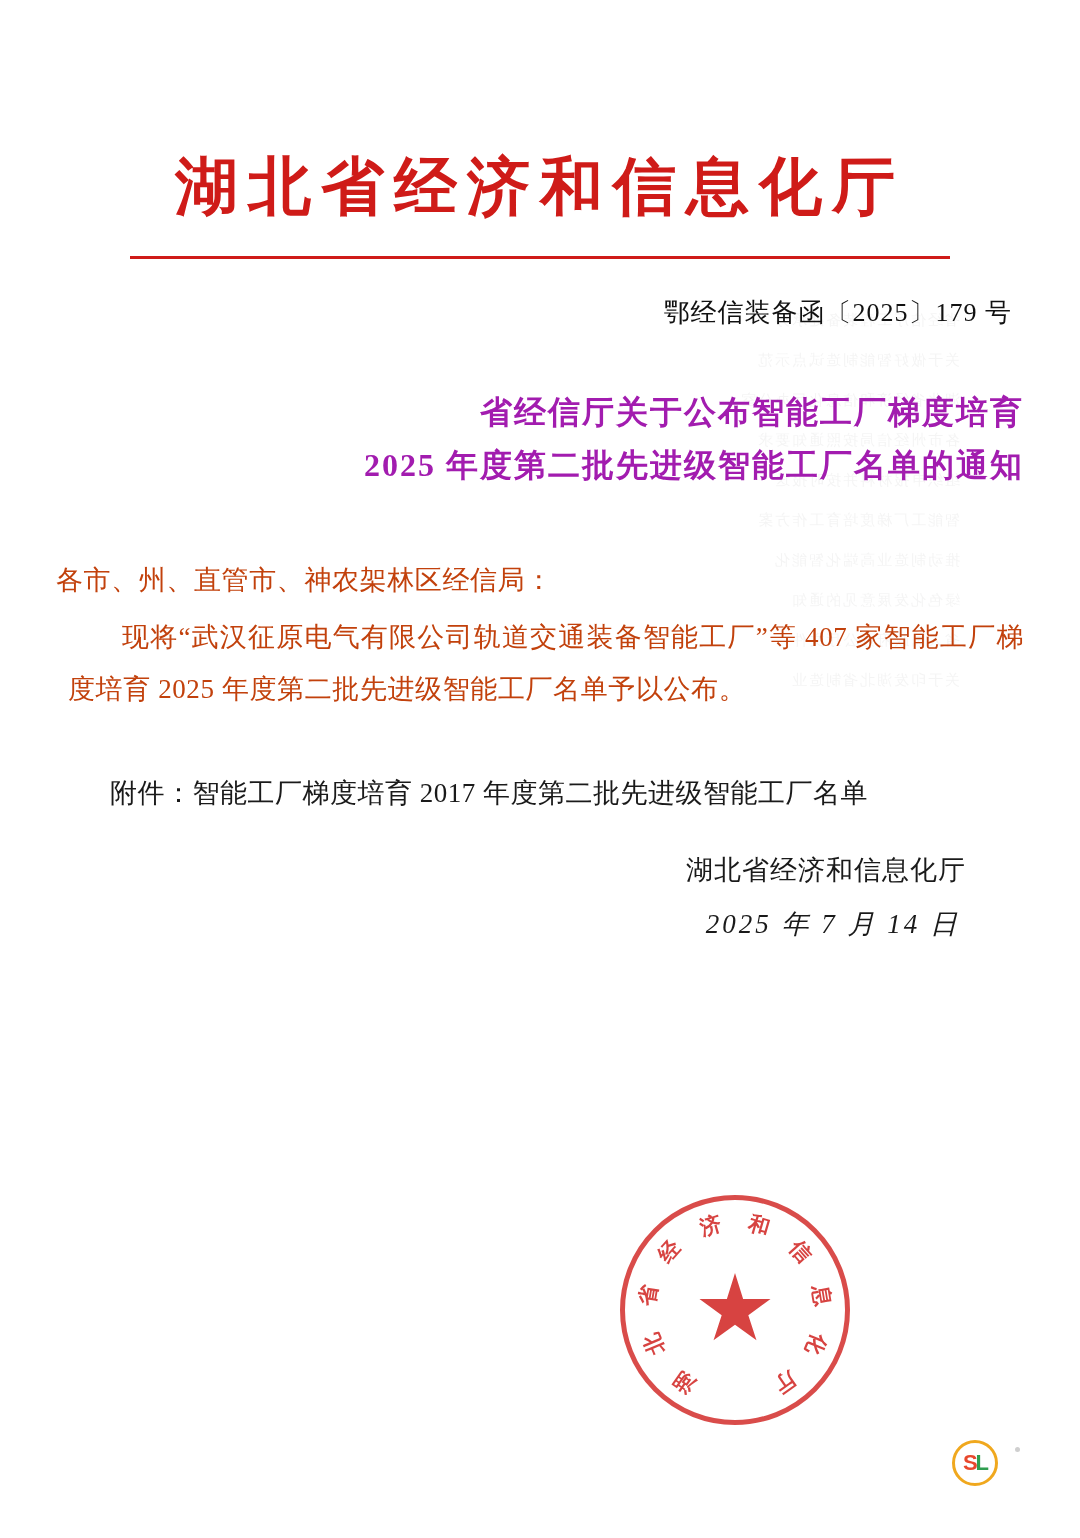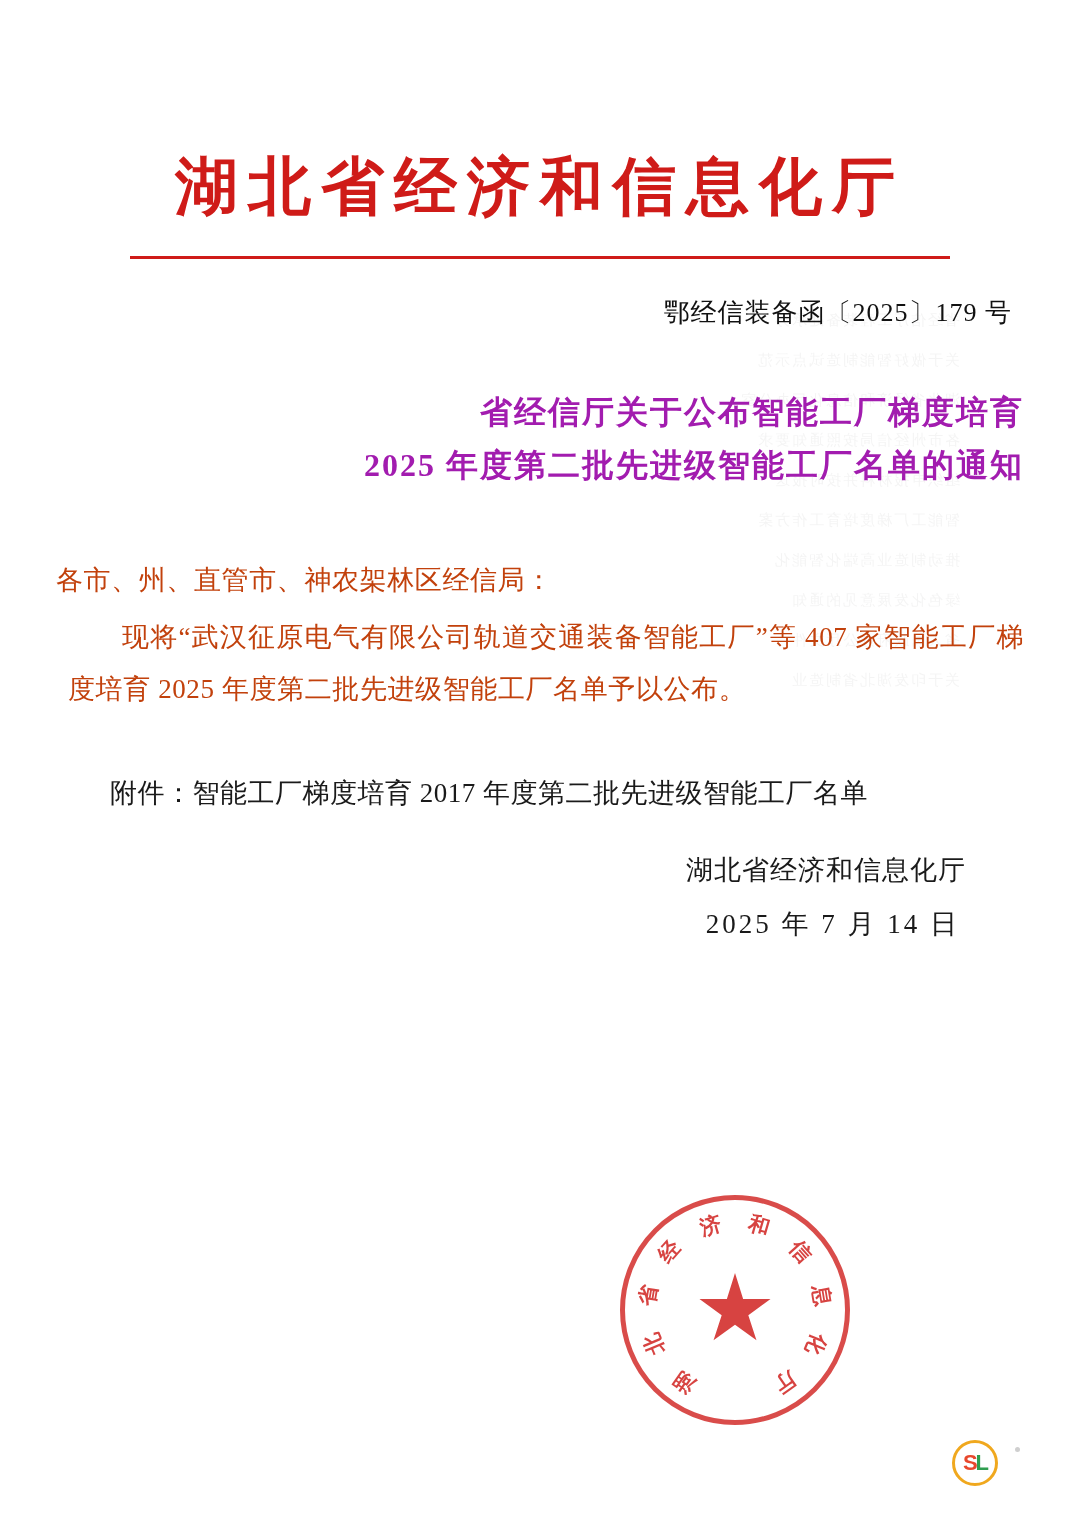--- a/index.html
+++ b/index.html
@@ -109,20 +109,21 @@
     margin-top: 24px;
     text-align: right;
     padding-right: 58px;
     font-size: 27px;
     line-height: 2.0;
     letter-spacing: 1px;
   }
   .signature .sig-date {
     padding-right: 6px;
     letter-spacing: 3px;
+    font-style: italic;
   }
 
   
   .seal {
     position: absolute;
     left: 620px;
     top: 1195px;
     width: 230px;
     height: 230px;
     pointer-events: none;

